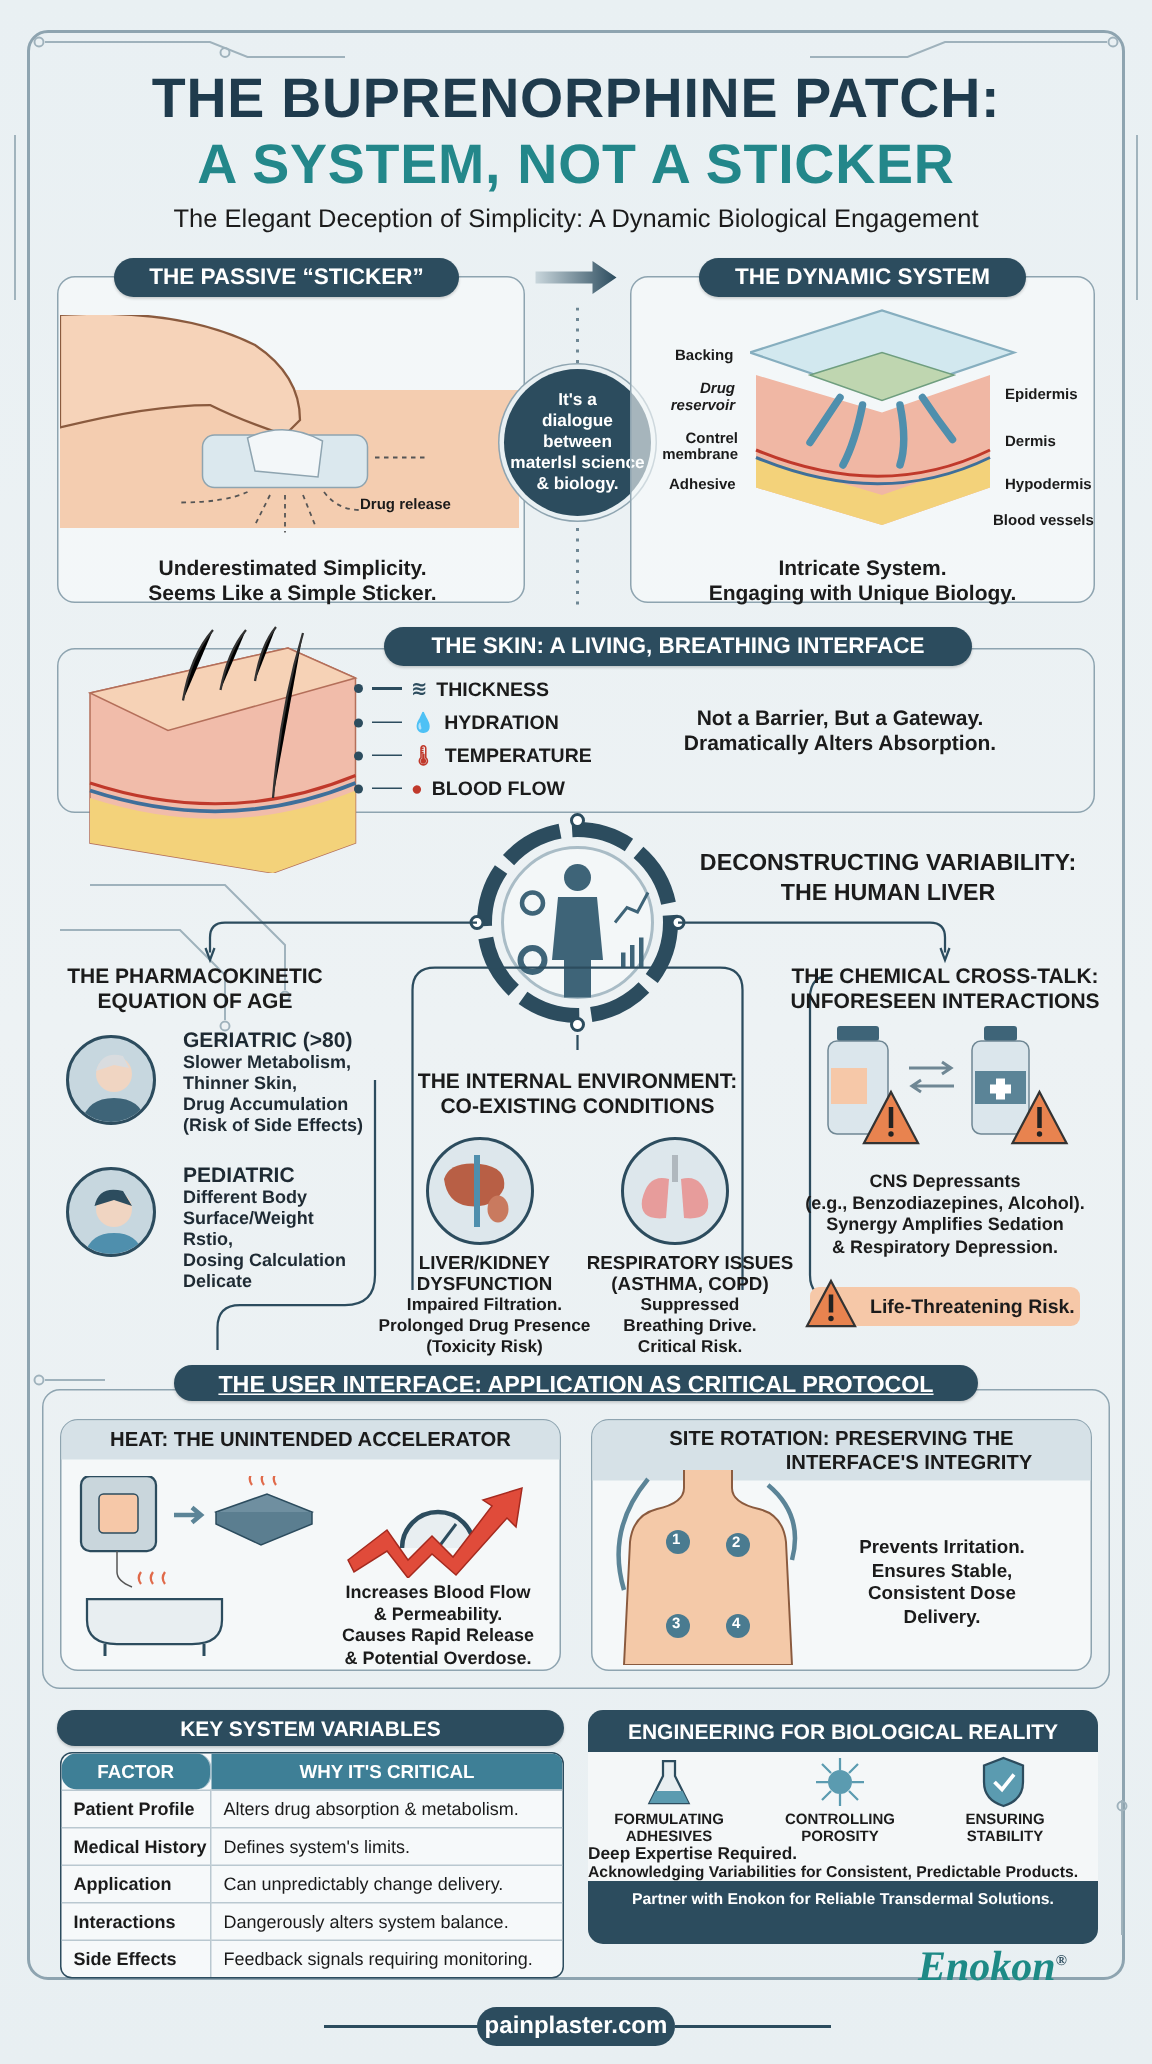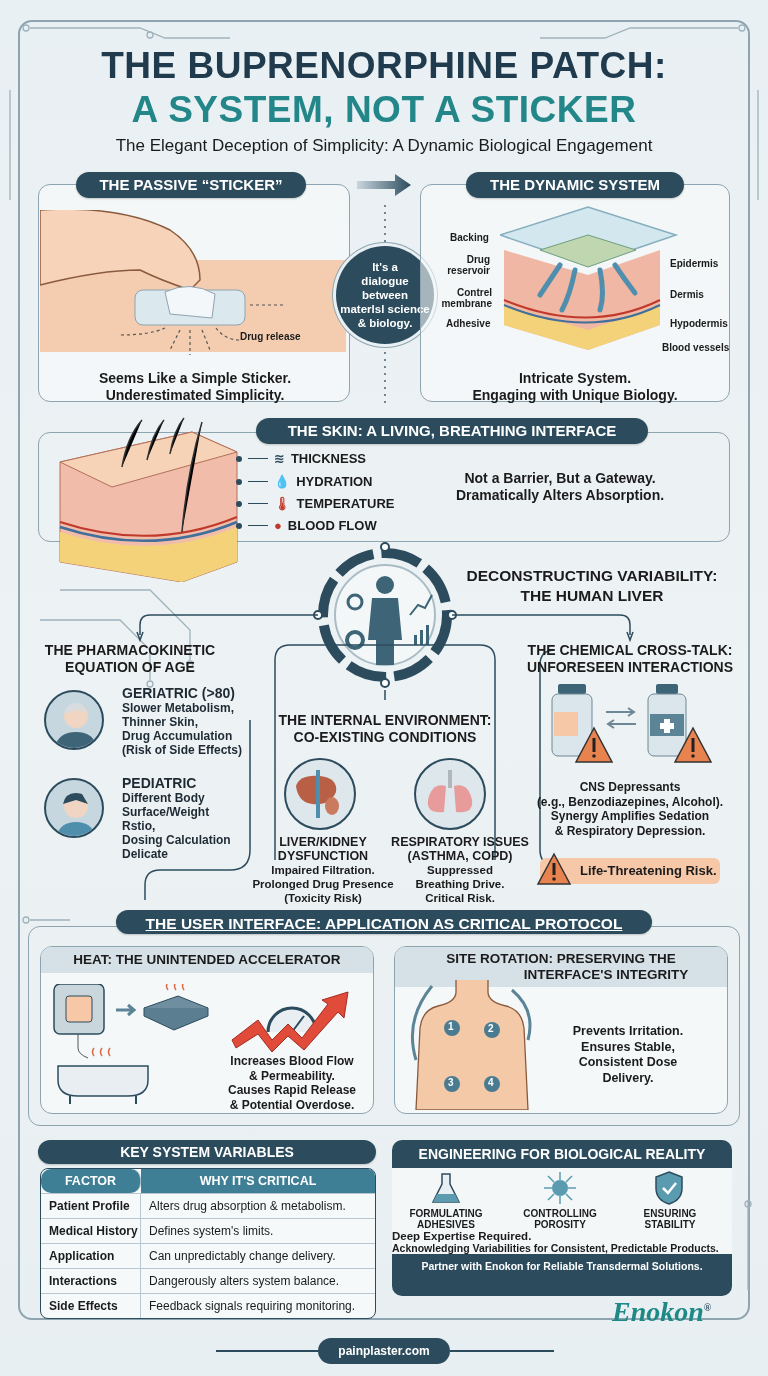--- a/index.html
+++ b/index.html
@@ -69,21 +69,21 @@
   .eng {
     position: absolute; left: 392px; top: 1140px; width: 340px; height: 156px;
     border-radius: 10px; background: #2c4c5e; overflow: hidden;
   }
   .eng .head { height: 28px; color: #fff; font-weight: 800; font-size: 14px; text-align: center; line-height: 28px; }
   .eng .body { background: #f4f7f8; height: 86px; position: relative; }
   .eng .foot { color: #fff; font-size: 10.5px; font-weight: 700; text-align: center; line-height: 13px; padding-top: 6px; }
   .eng-item { position: absolute; top: 40px; width: 100px; text-align: center; font-size: 10px; font-weight: 800; line-height: 11px; color: #1b1b1b; }
   .logo { position: absolute; left: 612px; top: 1296px; font-family: "Liberation Serif", serif; font-style: italic; font-weight: 700; font-size: 28px; color: #1e8a86; }
   .logo sup { font-size: 10px; font-style: normal; color: #2c4c5e; }
-  .footer-pill { position: absolute; left: 318px; top: 1338px; width: 132px; height: 26px; border-radius: 13px; background: #2c4c5e; color: #fff; font-weight: 700; font-size: 12px; text-align: center; line-height: 26px; }
+  .footer-pill { position: absolute; left: 318px; top: 1338px; width: 132px; height: 26px; border-radius: 13px; background: #2c4c5e; color: #fff; font-weight: 700; font-size: 16px; text-align: center; line-height: 26px; }
   .footer-line { position: absolute; top: 1350px; height: 1.5px; background: #2c4c5e; }
 </style>
 </head>
 <body>
 
 <div class="frame"></div>
 <svg class="circuit" width="768" height="1376" style="left:0;top:0">
   <g stroke="#9fb2bc" stroke-width="1.3" fill="none">
     <path d="M30 28 H140 L165 38 H230"></path>
       <circle cx="26" cy="28" r="3"></circle>
@@ -121,22 +121,22 @@
     <path d="M210 95 H245"></path>
       <path d="M125 118 Q110 125 80 125"></path>
       <path d="M140 120 L130 140"></path>
       <path d="M150 120 V145"></path>
       <path d="M162 120 L170 140"></path>
       <path d="M176 118 Q185 130 200 130"></path>
   </g>
 </svg>
 <div class="lbl" style="left:240px;top:331px;font-size:10px;">Drug release</div>
 <div class="caption" style="left:40px;top:370px;width:310px;">
+  <div>Underestimated Simplicity.</div>
   <div>Seems Like a Simple Sticker.</div>
-  <div>Underestimated Simplicity.</div>
 </div>
 
 <svg style="position:absolute;left:355px;top:172px" width="60" height="26">
   <defs>
       <linearGradient id="ag" x1="0" x2="1">
         <stop offset="0" stop-color="#c9d6dc"></stop>
         <stop offset="1" stop-color="#2c4c5e"></stop>
       </linearGradient>
     </defs>
   <path d="M2 9 H40 V2 L56 13 L40 24 V17 H2 Z" fill="url(#ag)"></path>
@@ -162,21 +162,21 @@
   <path d="M0 30 L88 2 L176 30 L88 60 Z" fill="#cfe6ee" stroke="#7aa6b8" stroke-width="1.5" opacity=".9"></path>
   <path d="M40 45 L88 30 L136 45 L88 62 Z" fill="#bfd6b0" stroke="#6f9e7f"></path>
   <g stroke="#4f8fad" stroke-width="5" fill="none" stroke-linecap="round">
     <path d="M60 60 Q50 75 40 90"></path>
       <path d="M75 65 Q70 90 62 105"></path>
       <path d="M100 65 Q105 90 100 105"></path>
       <path d="M115 60 Q125 75 135 88"></path>
   </g>
 </svg>
 <div class="lbl" style="left:450px;top:232px;">Backing</div>
-<div class="lbl" style="left:438px;top:254px;width:52px;text-align:right;">Drug reservoir</div>
+<div class="lbl" style="left:438px;top:254px;width:52px;text-align:right;font-style:italic;">Drug reservoir</div>
 <div class="lbl" style="left:436px;top:287px;width:56px;text-align:right;">Contrel membrane</div>
 <div class="lbl" style="left:446px;top:318px;">Adhesive</div>
 <div class="lbl" style="left:670px;top:258px;">Epidermis</div>
 <div class="lbl" style="left:670px;top:289px;">Dermis</div>
 <div class="lbl" style="left:670px;top:318px;">Hypodermis</div>
 <div class="lbl" style="left:662px;top:342px;">Blood vessels</div>
 <div class="caption" style="left:420px;top:370px;width:310px;">
   <div>Intricate System.</div>
   <div>Engaging with Unique Biology.</div>
 </div>

